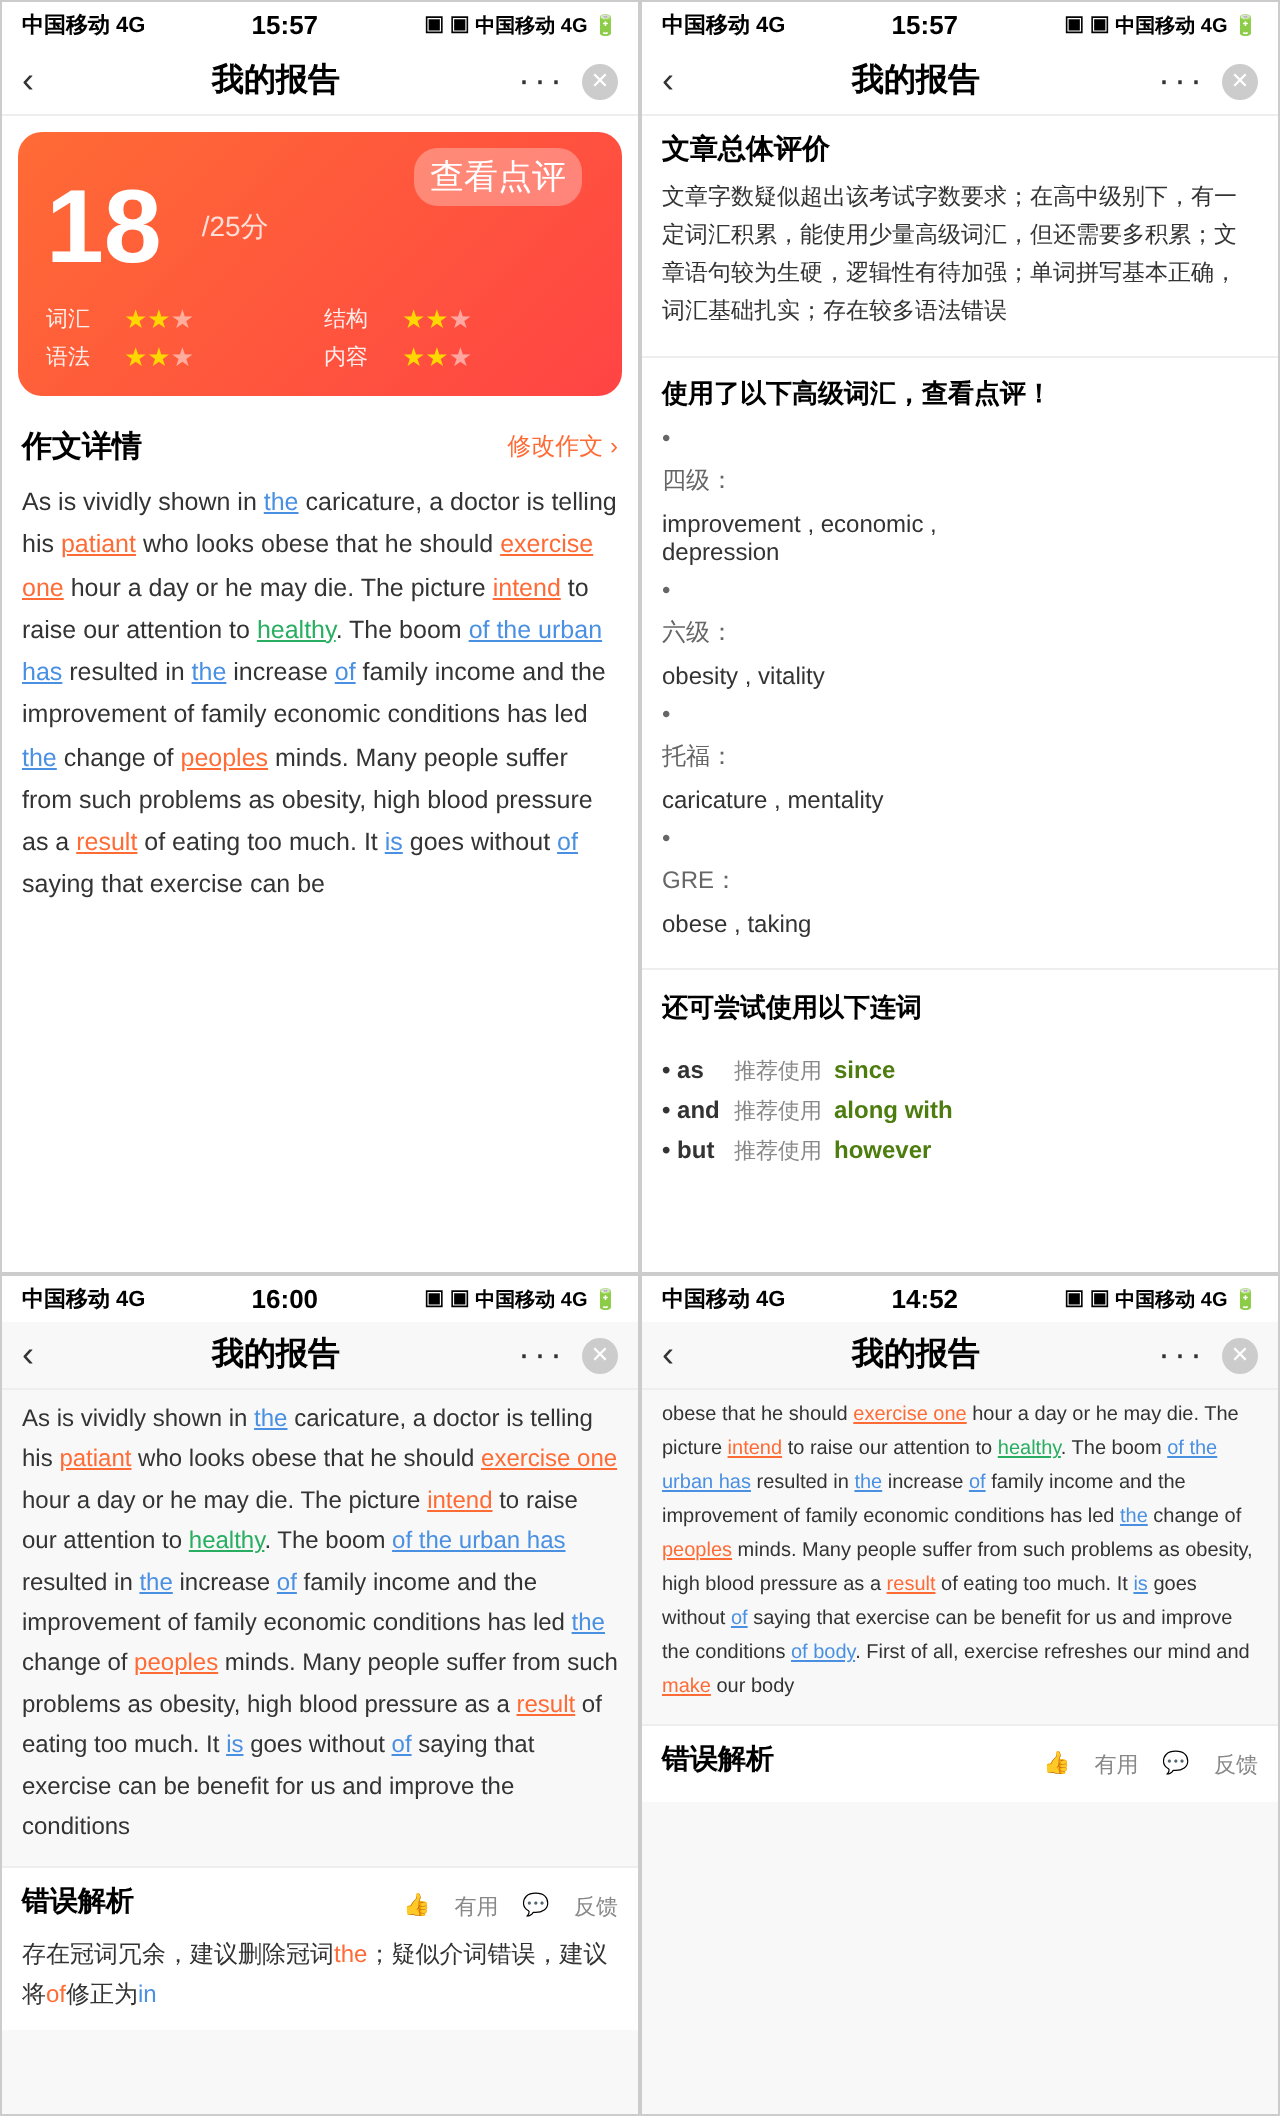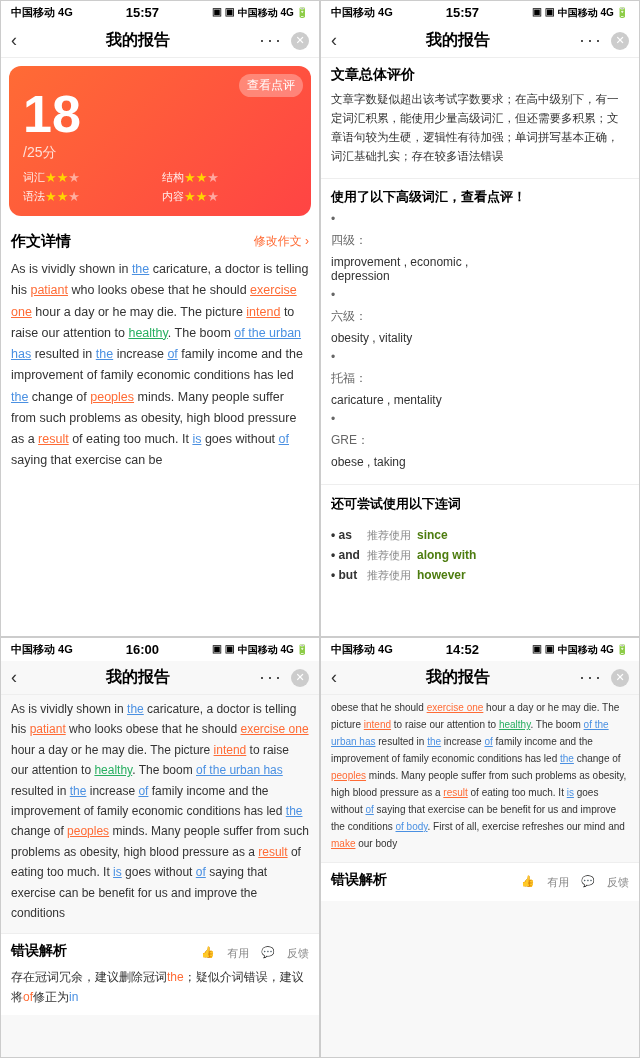--- a/index.html
+++ b/index.html
@@ -49,32 +49,32 @@
       background: linear-gradient(135deg, #ff6b35, #ff4444);
       border-radius: 12px;
       margin: 8px;
       padding: 12px 14px;
       color: #fff;
       position: relative;
     }
     .score-card .check-btn {
       position: absolute;
       top: 8px;
-      right: 8px;
+      right: 20px;
       background: rgba(255,255,255,0.3);
       border-radius: 12px;
       padding: 3px 8px;
-      font-size: 12px;
+      font-size: 17px;
       color: #fff;
     }
-    .score-number { display: flex; align-items: flex-start; gap: 0; margin-top: 6px; flex-direction: column; }
+    .score-number { display: flex; align-items: center; gap: 20px; margin-top: 6px; }
     .score-number .big { font-size: 52px; font-weight: 700; color: #fff; }
     .score-number .denom { font-size: 14px; color: rgba(255,255,255,0.8); }
     .score-stars { display: grid; grid-template-columns: 1fr 1fr; gap: 4px; margin-top: 8px; }
-    .star-row { display: flex; align-items: center; gap: 0; font-size: 11px; }
+    .star-row { display: flex; align-items: center; gap: 17px; font-size: 11px; }
     .star-row .label { color: rgba(255,255,255,0.9); }
     .stars { color: #ffd700; font-size: 13px; }
 
     
     .section-header {
       display: flex;
       justify-content: space-between;
       align-items: center;
       padding: 8px 10px 4px;
     }

